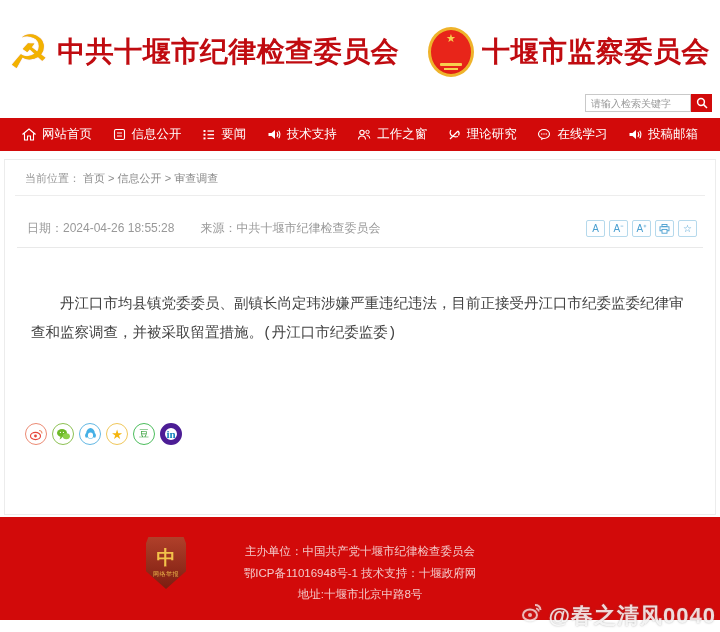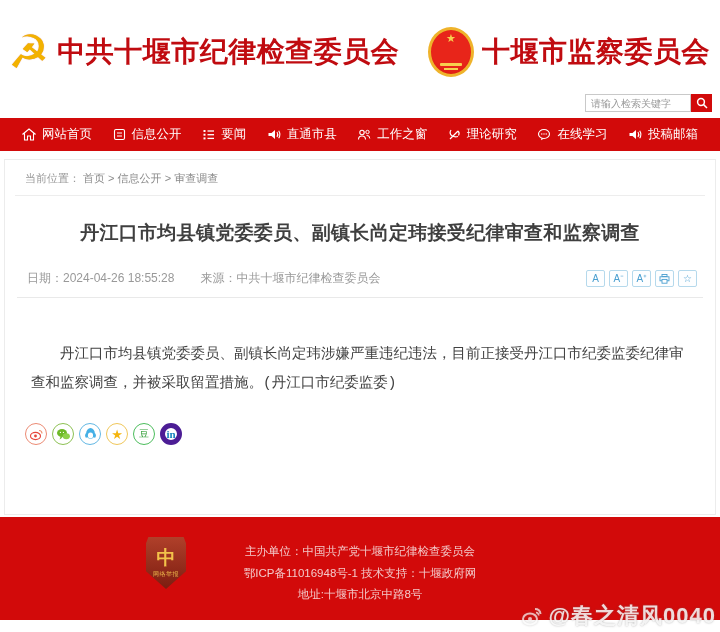--- a/index.html
+++ b/index.html
@@ -55,21 +55,21 @@
   .footer { position:absolute; left:0; top:517px; width:720px; height:103px; background:#d20a0a; }
   .footer-badge { position:absolute; left:146px; top:20px; width:40px; height:52px;
     background:linear-gradient(#b0402a, #7c1d10);
     clip-path:polygon(6% 0, 94% 0, 100% 12%, 100% 66%, 50% 100%, 0 66%, 0 12%);
     display:flex; flex-direction:column; align-items:center; justify-content:center; gap:2px; }
   .footer-badge .badge-symbol { color:#f3c24a; font-size:19px; font-weight:bold; line-height:20px; }
   .footer-badge .badge-label { color:#e9b34a; font-size:6px; letter-spacing:0.5px; }
   .footer-lines { position:absolute; left:0; top:24px; width:100%; text-align:center; color:#f3c9c9; font-size:11.5px; line-height:21.5px; }
 
   
-  .watermark { position:absolute; right:4px; bottom:1px; display:flex; align-items:center; gap:4px;
+  .watermark { position:absolute; right:4px; bottom:1px; display:flex; align-items:flex-start; gap:4px;
     font-size:22px; font-weight:bold; color:rgba(255,255,255,0.82);
     text-shadow:0 0 2px rgba(110,110,110,0.55); z-index:5; letter-spacing:1px; }
   .watermark svg { opacity:0.82; filter:drop-shadow(0 0 1px rgba(110,110,110,0.5)); }
 </style>
 </head>
 <body>
 
 <div class="page">
 
   <div class="header">
@@ -123,21 +123,21 @@
           <line x1="5.5" y1="10.4" x2="12" y2="10.4" stroke="#fff" stroke-width="1.3"></line>
         </svg>
       <span>要闻</span>
     </div>
     <div class="nav-item">
       <svg width="14" height="13" viewBox="0 0 14 13">
           <path d="M1.5 5 L4.5 5 L8 2 L8 11 L4.5 8 L1.5 8 Z" fill="#fff"></path>
           <path d="M10 4 Q11.6 6.5 10 9" fill="none" stroke="#fff" stroke-width="1.1"></path>
           <path d="M11.7 2.7 Q14 6.5 11.7 10.3" fill="none" stroke="#fff" stroke-width="1.1"></path>
         </svg>
-      <span>直通市县</span>
+      <span>技术支持</span>
     </div>
     <div class="nav-item">
       <svg width="14" height="13" viewBox="0 0 14 13">
           <circle cx="5" cy="4.5" r="2.2" fill="none" stroke="#fff" stroke-width="1.1"></circle>
           <path d="M1.5 11.5 Q1.5 8 5 8 Q8.5 8 8.5 11.5" fill="none" stroke="#fff" stroke-width="1.1"></path>
           <circle cx="10.5" cy="4" r="1.7" fill="none" stroke="#fff" stroke-width="1"></circle>
           <path d="M9.5 7.4 Q12.8 7.2 12.8 10.5" fill="none" stroke="#fff" stroke-width="1"></path>
         </svg>
       <span>工作之窗</span>
     </div>
@@ -167,21 +167,20 @@
       <span>投稿邮箱</span>
     </div>
   </div>
 
   <div class="card">
     <div class="breadcrumb-row">
       <span>当前位置：</span>
       <span class="crumb-path">首页 &gt; 信息公开 &gt; 审查调查</span>
     </div>
 
-    <div class="article-title">丹江口市均县镇党委委员、副镇长尚定玮接受纪律审查和监察调查</div>
 
     <div class="meta-row">
       <span class="meta-item"><span>日期：</span><span>2024-04-26 18:55:28</span></span>
       <span class="meta-item"><span>来源：</span><span>中共十堰市纪律检查委员会</span></span>
       <span class="tools">
         <button class="tool-btn">A</button>
         <button class="tool-btn">A⁻</button>
         <button class="tool-btn">A⁺</button>
         <button class="tool-btn">
           <svg width="11" height="10" viewBox="0 0 11 10">

